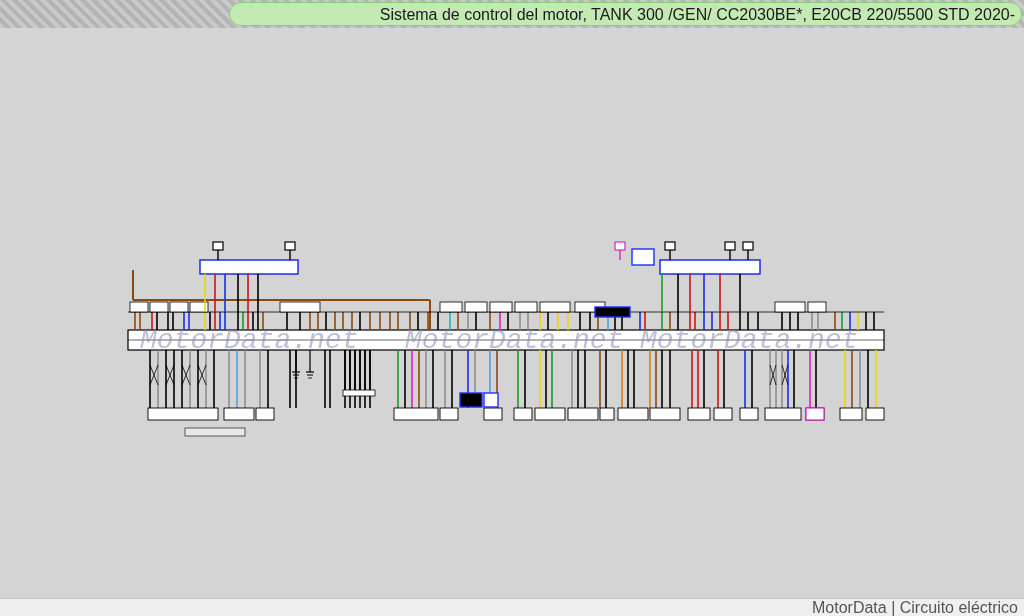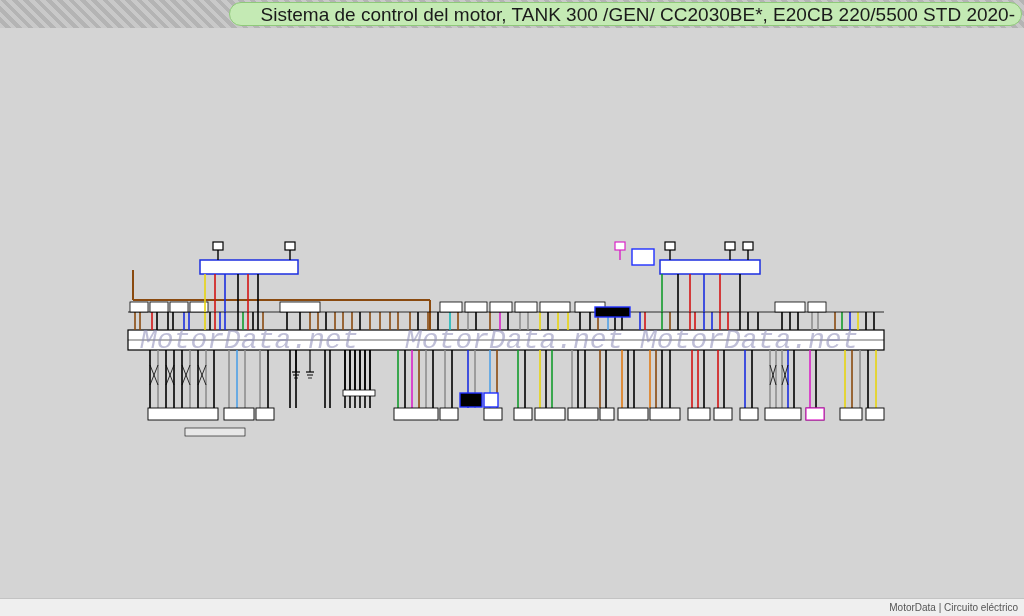--- a/index.html
+++ b/index.html
@@ -18,21 +18,21 @@
     background: repeating-linear-gradient(45deg,#c9c9c9 0,#c9c9c9 4px,#b4b4b4 4px,#b4b4b4 8px);
   }
   .title-pill {
     position: absolute;
     left: 229px; top: 2px;
     width: 793px; height: 24px;
     background: #c4eab4;
     border: 1px solid #8fc97a;
     border-radius: 12px;
     color: #1a1a1a;
-    font-size: 19px;
+    font-size: 16px;
     line-height: 24px;
     text-align: right;
     padding-right: 6px;
     box-sizing: border-box;
     white-space: nowrap;
     overflow: hidden;
   }
   .ctrl {
     position: absolute;
     left: 2px;
@@ -57,21 +57,21 @@
     left: 0; top: 28px;
     width: 1024px; height: 570px;
     background: #d4d4d4;
   }
   .footer {
     position: absolute;
     left: 0; bottom: 0;
     width: 1024px; height: 18px;
     background: #efefef;
     border-top: 1px solid #c3c3c3;
-    font-size: 10px;
+    font-size: 16px;
     color: #555;
     line-height: 18px;
     text-align: right;
     padding-right: 6px;
     box-sizing: border-box;
   }
   .watermark {
     position:absolute;
     color:#8b8bb7;
     font-style:italic;

